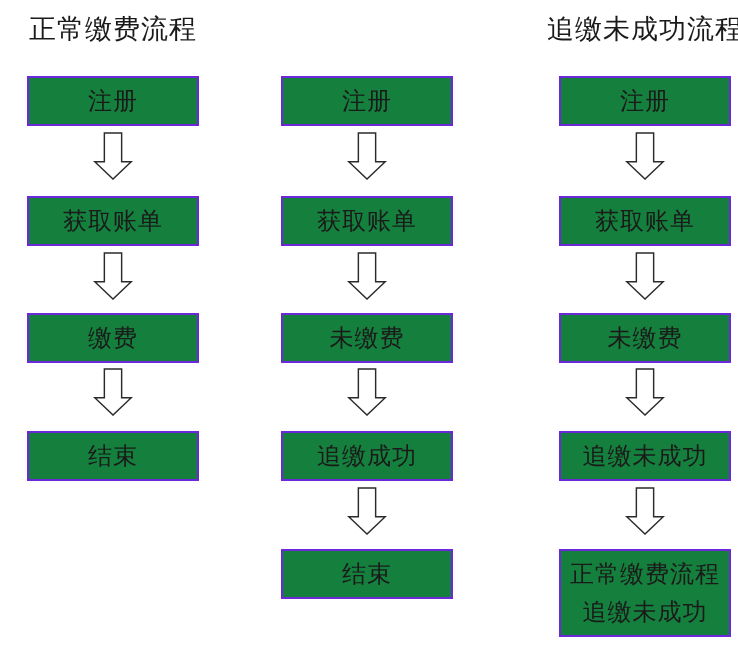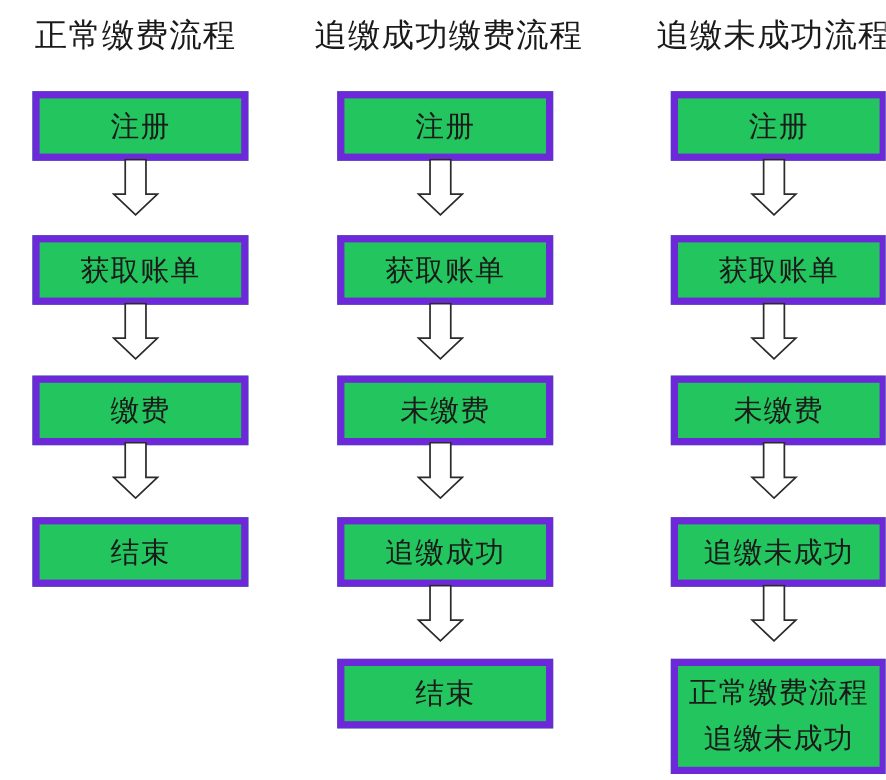--- a/index.html
+++ b/index.html
@@ -37,22 +37,22 @@
     font-size: 27px;
     line-height: 34px;
     color: #1a1a1a;
     letter-spacing: 1px;
   }
   .box {
     position: absolute;
     left: 19px;
     width: 168px;
     height: 46px;
-    border: 6px solid #6d28d9;
-    background: #22c55e;
+    border: 2px solid #6d28d9;
+    background: #15803d;
     display: flex;
     flex-direction: column;
     align-items: center;
     justify-content: center;
     font-size: 24px;
     color: #1a1a1a;
     text-align: center;
     letter-spacing: 1px;
   }
   .box.tall {
@@ -103,21 +103,20 @@
     <svg class="arrow a3" viewBox="0 0 40 50">
       <path d="M11 1 L29 1 L29 31 L39 31 L20 49 L1 31 L11 31 Z" fill="#ffffff" stroke="#2b2b2b" stroke-width="1.5"></path>
     </svg>
 
     <div class="box r4">
       <span>结束</span>
     </div>
   </div>
 
   <div class="col col-2">
-    <div class="title">追缴成功缴费流程</div>
 
     <div class="box r1">
       <span>注册</span>
     </div>
     <svg class="arrow a1" viewBox="0 0 40 50">
       <path d="M11 1 L29 1 L29 31 L39 31 L20 49 L1 31 L11 31 Z" fill="#ffffff" stroke="#2b2b2b" stroke-width="1.5"></path>
     </svg>
 
     <div class="box r2">
       <span>获取账单</span>

